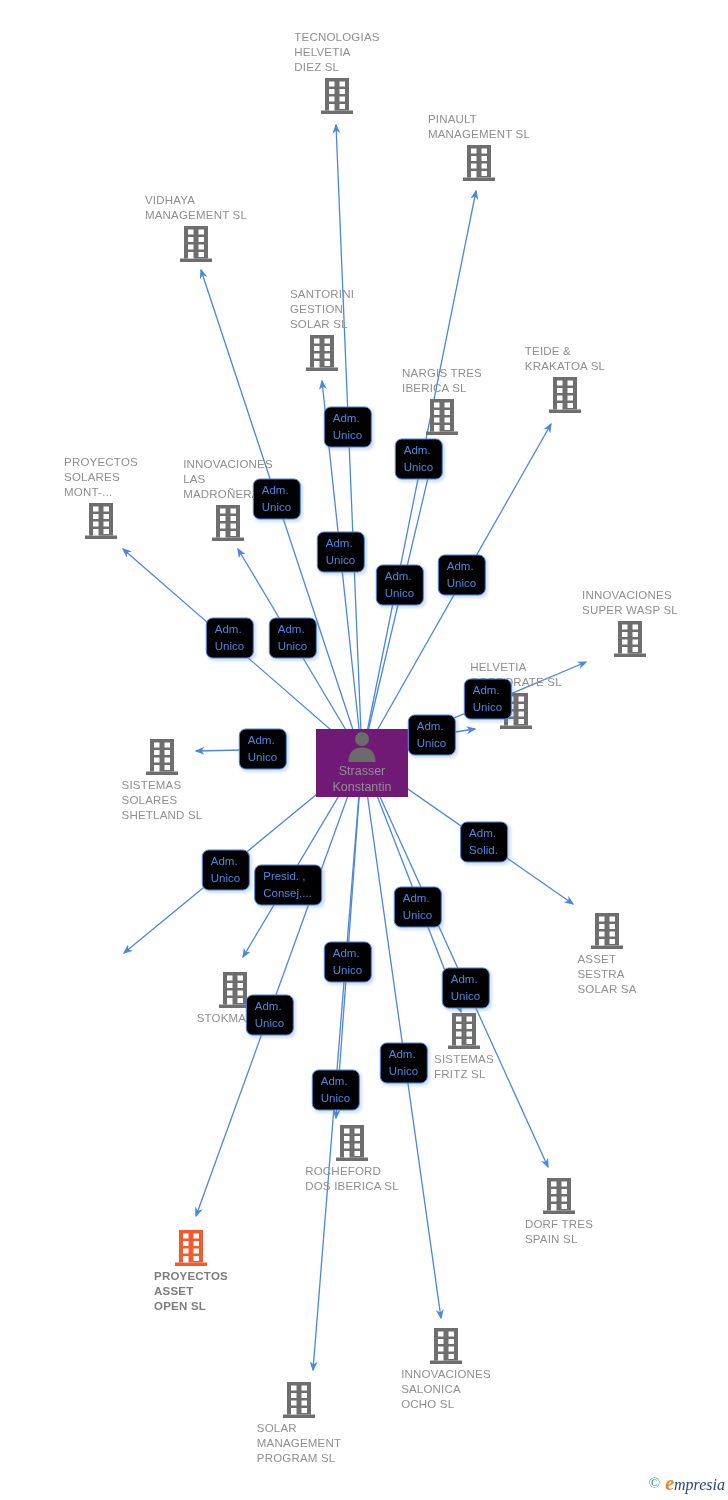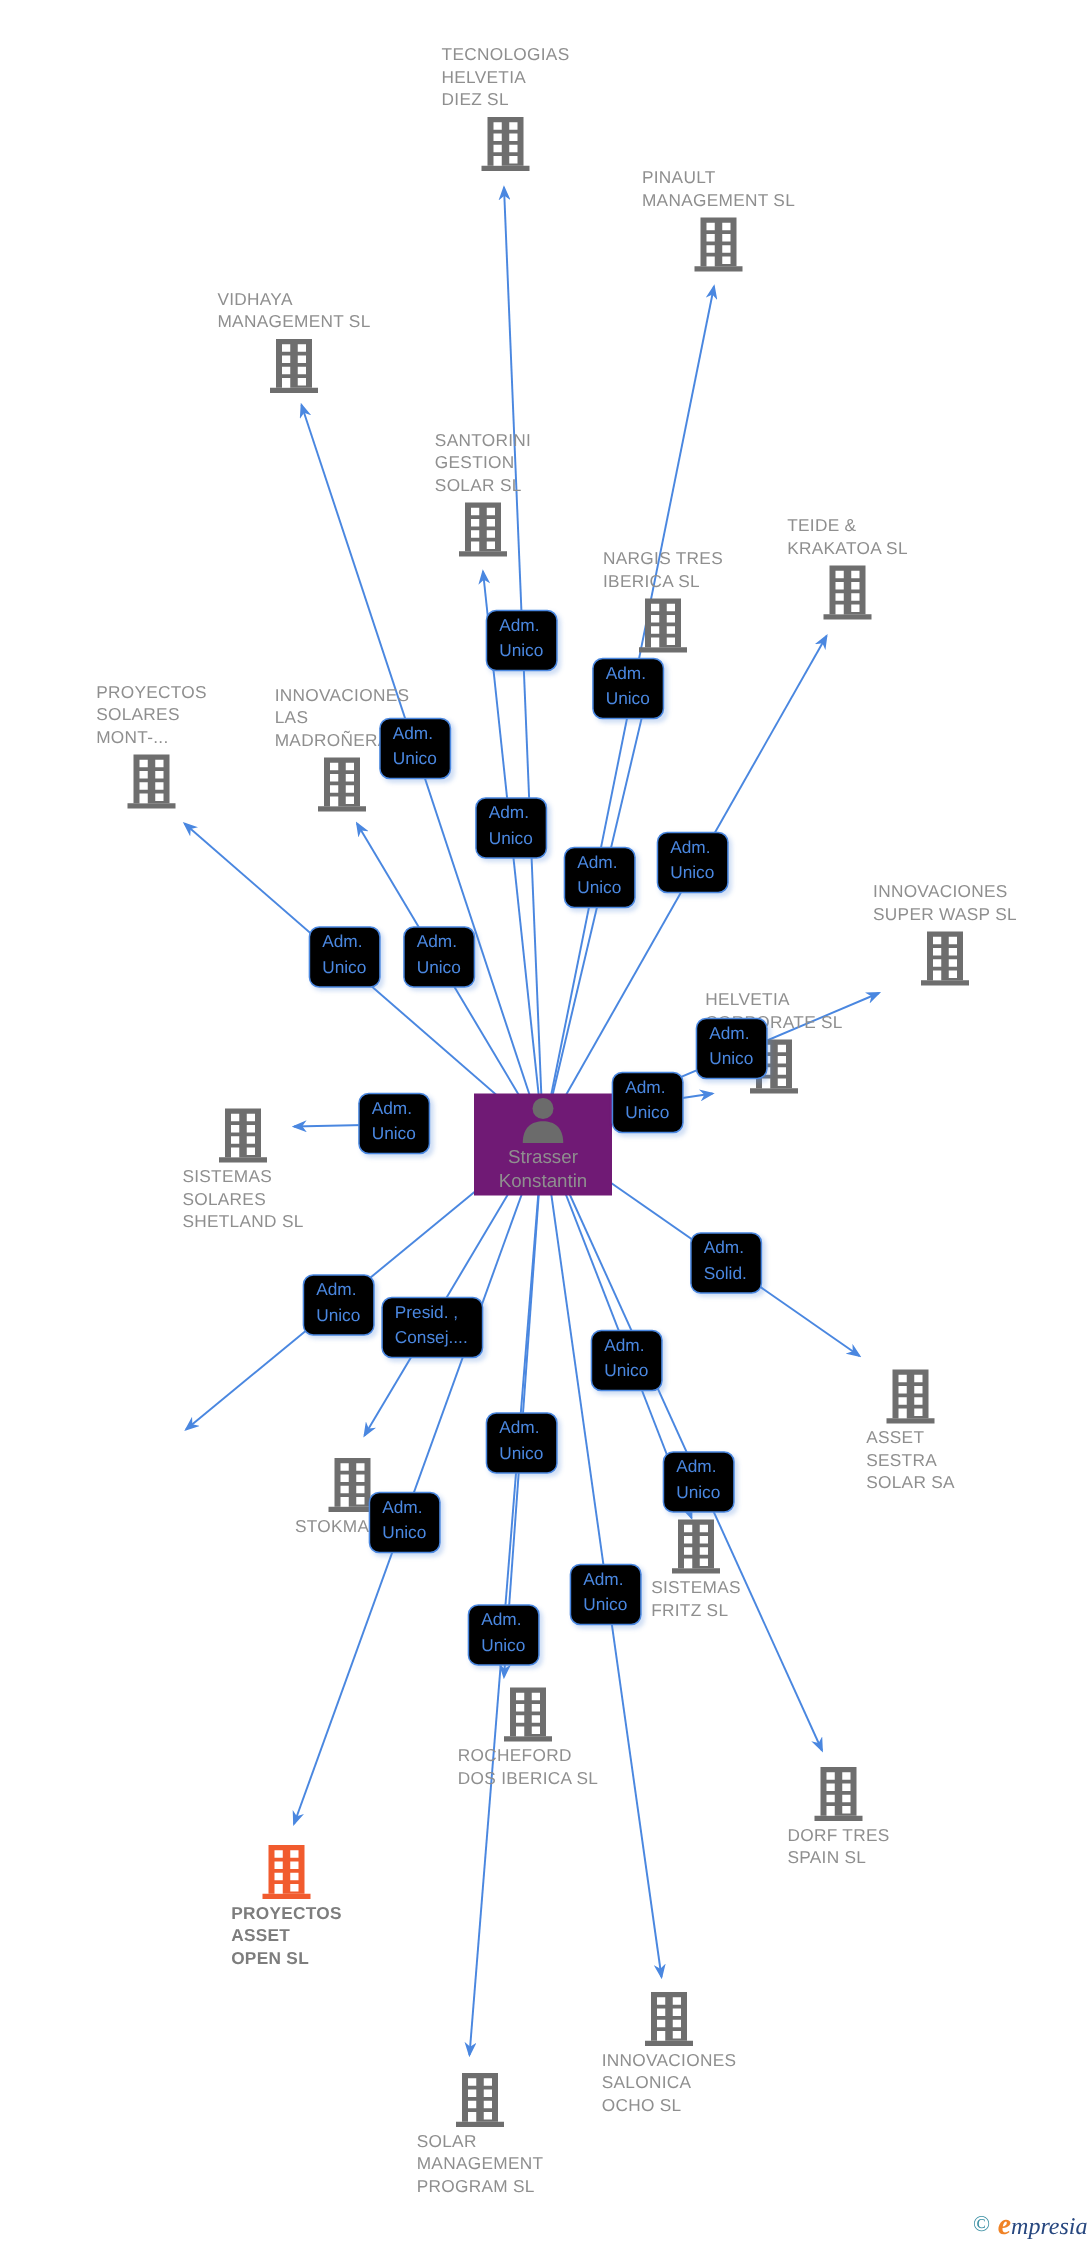--- a/index.html
+++ b/index.html
@@ -383,21 +383,21 @@
     <rect x="19.5" y="19.5" width="5.5" height="5" fill="#ffffff"></rect>
     <rect x="9" y="27" width="5.5" height="6.5" fill="#ffffff"></rect>
     <rect x="19.5" y="27" width="5.5" height="5" fill="#ffffff"></rect>
   </svg>
       <div class="nlabel">
         <div>INNOVACIONES</div>
         <div>SALONICA</div>
         <div>OCHO SL</div>
       </div>
     </div>
-    <div class="node" style="left: 240px; top: 1379px;">
+    <div class="node" style="left: 219px; top: 1379px;">
       <svg width="34" height="38" viewBox="0 0 34 38">
     <rect x="1" y="33.5" width="32" height="3.5" fill="currentColor"></rect>
     <rect x="5" y="1" width="24" height="32.5" fill="currentColor"></rect>
     <rect x="9" y="4.5" width="5.5" height="5" fill="#ffffff"></rect>
     <rect x="19.5" y="4.5" width="5.5" height="5" fill="#ffffff"></rect>
     <rect x="9" y="12" width="5.5" height="5" fill="#ffffff"></rect>
     <rect x="19.5" y="12" width="5.5" height="5" fill="#ffffff"></rect>
     <rect x="9" y="19.5" width="5.5" height="5" fill="#ffffff"></rect>
     <rect x="19.5" y="19.5" width="5.5" height="5" fill="#ffffff"></rect>
     <rect x="9" y="27" width="5.5" height="6.5" fill="#ffffff"></rect>

